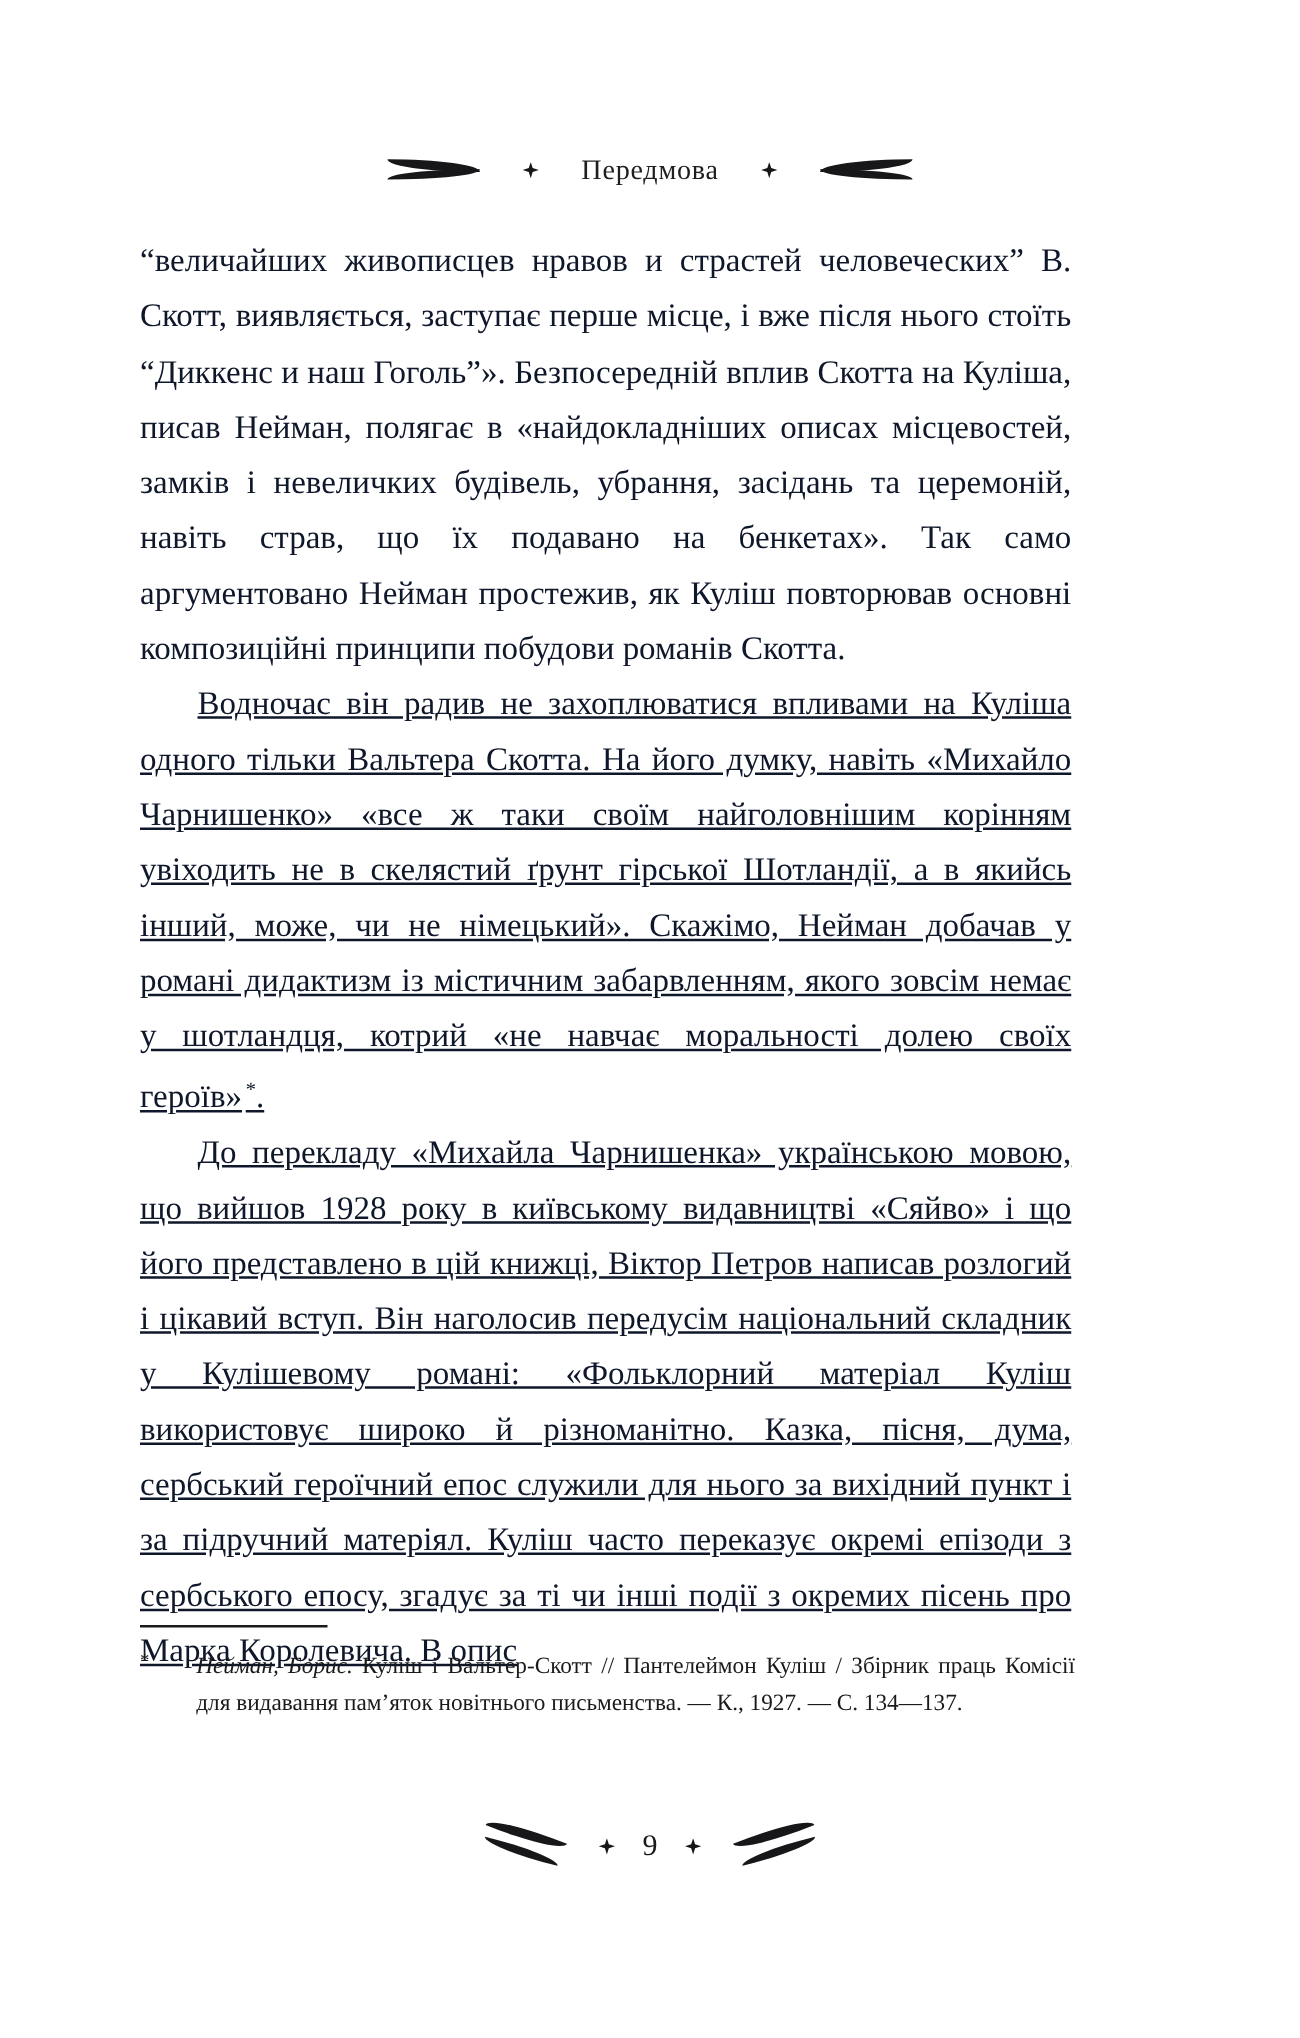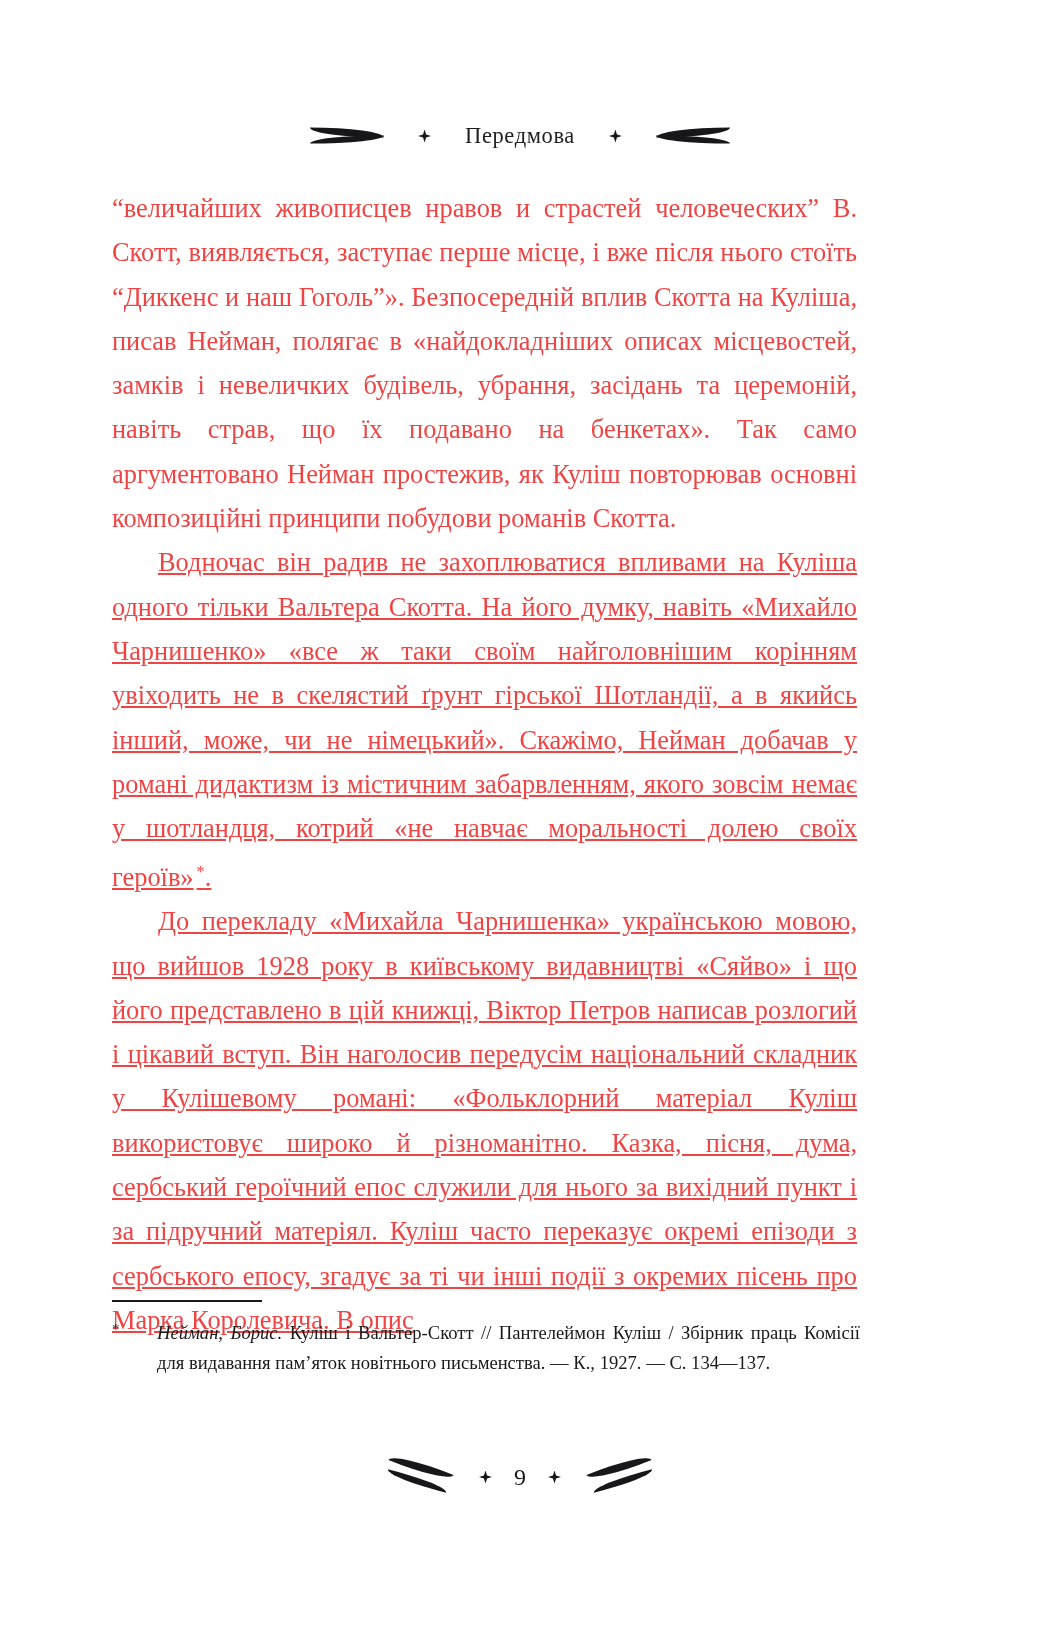--- a/index.html
+++ b/index.html
@@ -87,21 +87,21 @@
     width: 745px;
   }
 
   .para {
     margin: 0;
     font-size: 26.4px;
     line-height: 44.3px;
     text-align: justify;
     text-justify: inter-word;
     hyphens: manual;
-    color: #ef4444;
+    color: #0f172a;
   }
   .para.indent {
     text-indent: 46px;
     text-decoration: underline;
   }
 
   .fnref {
     font-size: 0.62em;
     vertical-align: 0.52em;
     padding-left: 3px;

